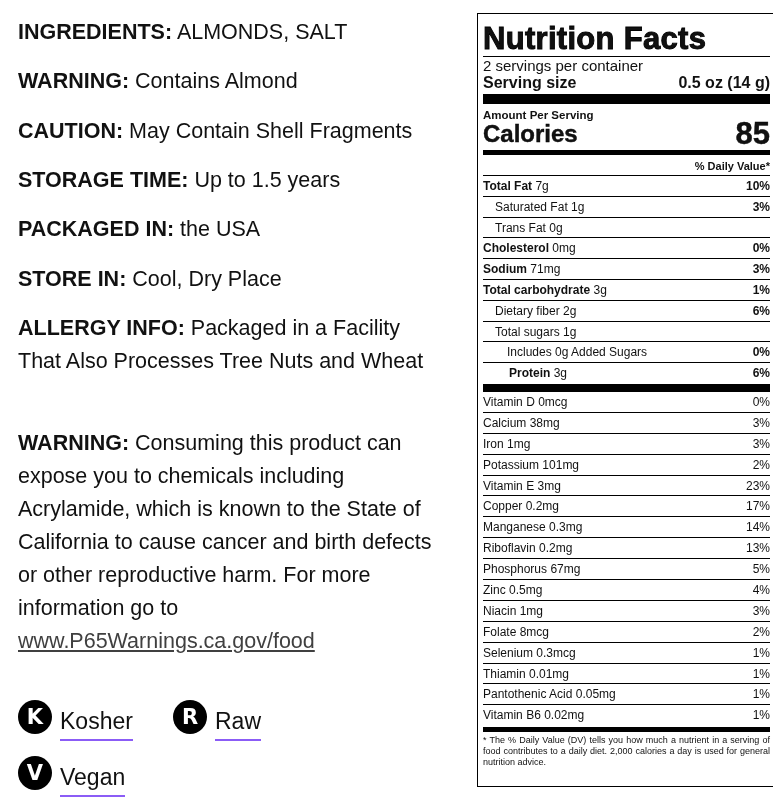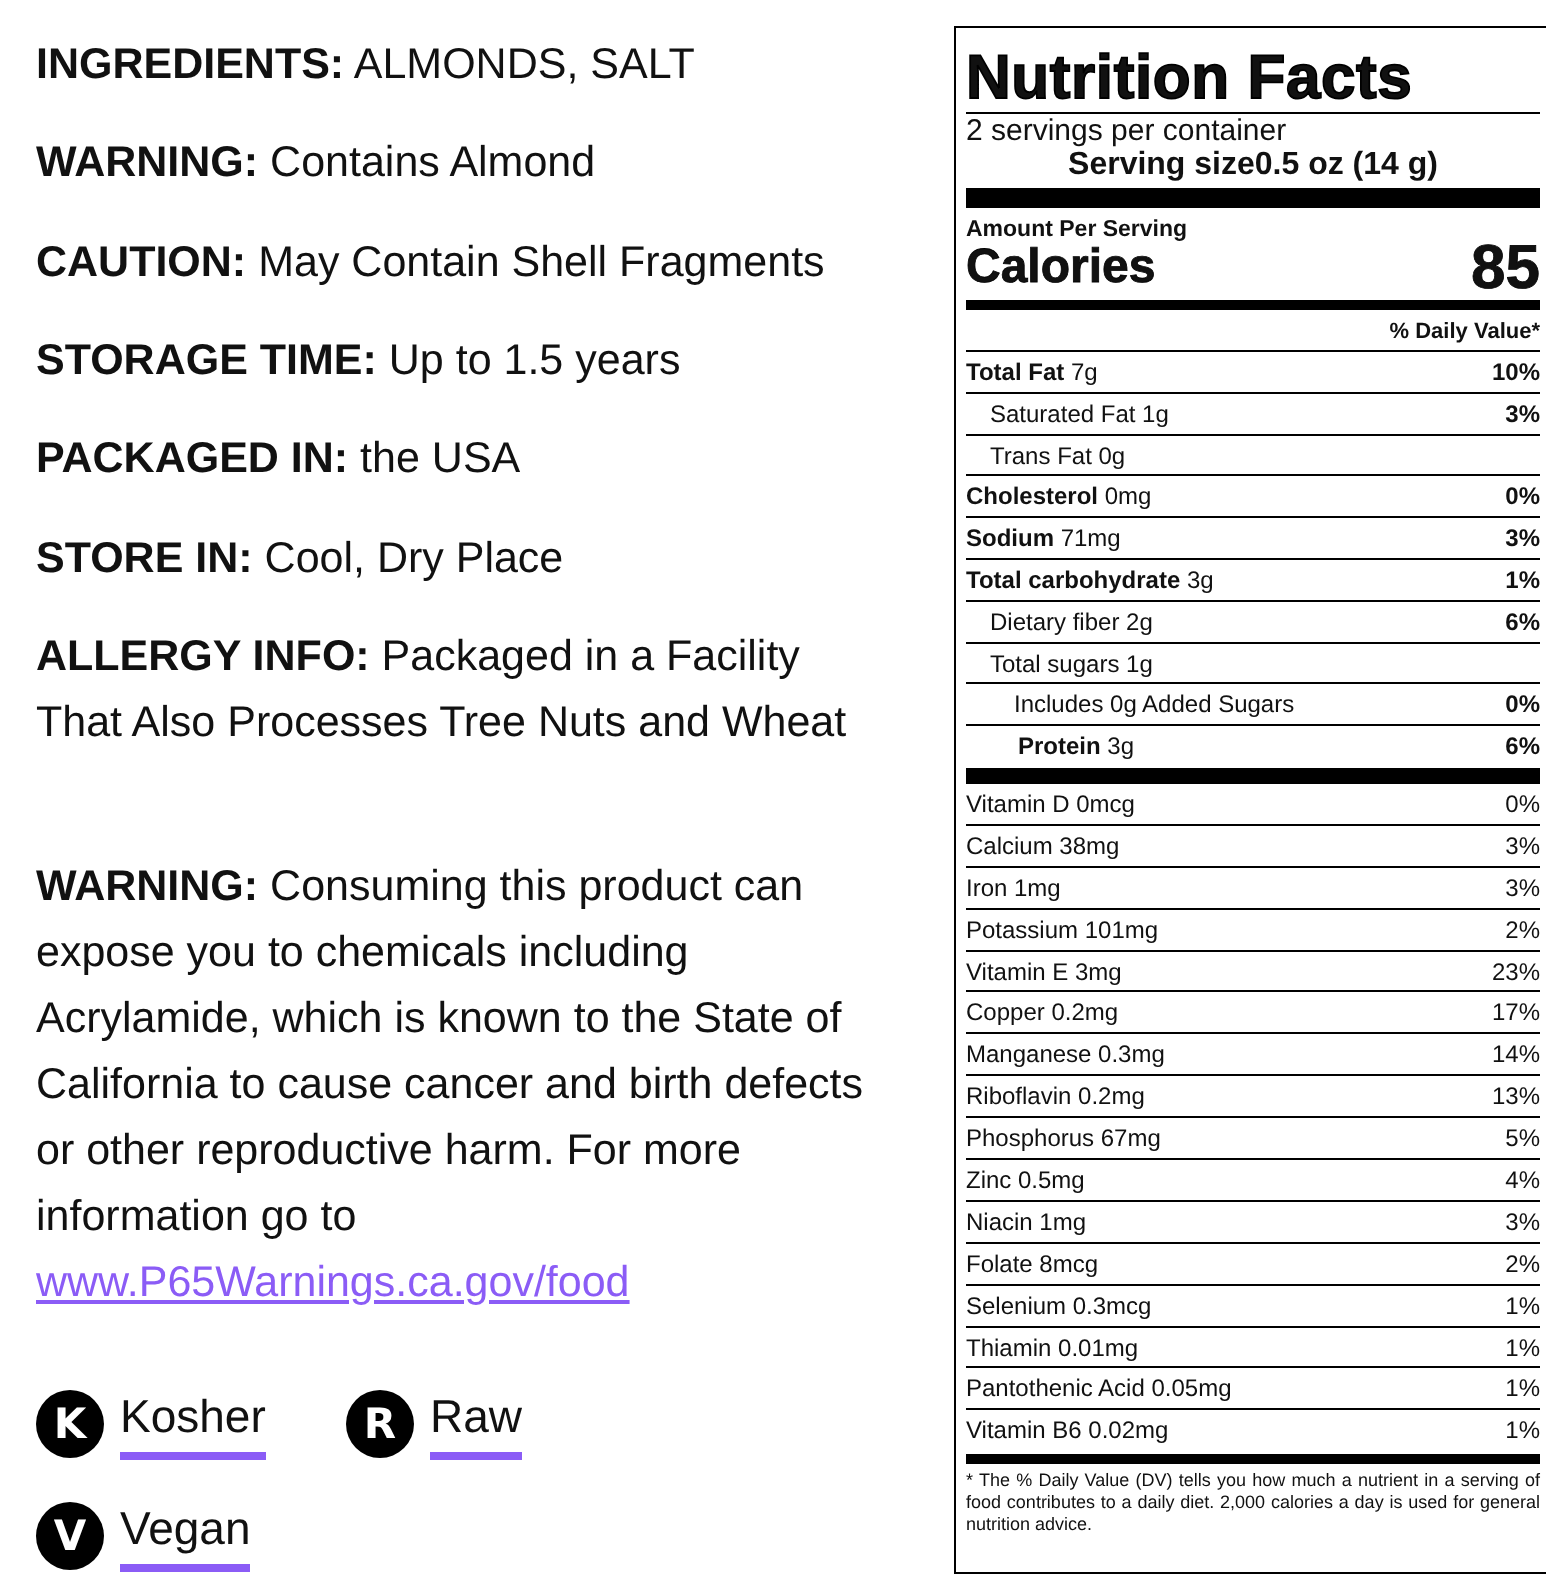--- a/index.html
+++ b/index.html
@@ -1,28 +1,28 @@
 <!DOCTYPE html>
 <html><head>
 <meta charset="utf-8">
 <style>
   html,body{margin:0;padding:0;background:#fff;}
   body{width:773px;height:798px;position:relative;overflow:hidden;font-family:"Liberation Sans",sans-serif;color:#111;}
   .left{position:absolute;left:18px;top:0;width:440px;}
   .info{font-size:21.5px;line-height:33px;margin:0;position:absolute;left:0;width:440px;}
   .info b{font-weight:bold;}
-  .info a{color:#8b5cf6;}
+  .info a{color:#404040;}
   .badges{position:absolute;left:18px;top:693px;}
   .badge{position:absolute;display:flex;align-items:center;white-space:nowrap;}
   .badge .circ{width:34px;height:34px;border-radius:50%;background:#000;color:#fff;font-weight:bold;font-size:21px;display:flex;align-items:center;justify-content:center;margin-right:8px;font-family:"DejaVu Sans",sans-serif;}
-  .badge .lbl{font-size:23px;border-bottom:4px solid #8b5cf6;padding-bottom:4px;margin-top:2px;}
+  .badge .lbl{font-size:23px;border-bottom:2px solid #8b5cf6;padding-bottom:4px;margin-top:15px;}
   .label{position:absolute;left:477px;top:13px;width:287px;height:772px;border:1.5px solid #000;padding:0 5px;box-sizing:content-box;}
   .nf-title{font-family:"Liberation Sans",sans-serif;font-weight:900;font-size:31px;letter-spacing:0.3px;line-height:32px;margin-top:9px;border-bottom:1px solid #000;padding-bottom:1px;-webkit-text-stroke:0.9px #000;}
   .spc{font-size:15px;line-height:16px;margin-top:1px;}
-  .ss{display:flex;justify-content:center;font-weight:bold;font-size:16px;line-height:18px;}
+  .ss{display:flex;justify-content:space-between;font-weight:bold;font-size:16px;line-height:18px;}
   .bar-thick{height:10px;background:#000;margin-top:2px;}
   .bar-med{height:5px;background:#000;}
   .aps{font-weight:bold;font-size:11.5px;margin-top:5px;line-height:12px;}
   .cal{display:flex;justify-content:space-between;align-items:flex-end;font-weight:bold;line-height:26px;}
   .cal .c1{font-size:24px;-webkit-text-stroke:0.4px #000;}
   .cal .c2{font-size:31px;-webkit-text-stroke:0.4px #000;}
   .dv-head{text-align:right;font-weight:bold;font-size:11px;line-height:14px;padding:4px 0 2px;border-bottom:1px solid #000;}
   .row{display:flex;justify-content:space-between;font-size:12px;height:20.8px;line-height:20.8px;border-bottom:1px solid #000;box-sizing:border-box;}
   .row .n b{font-weight:bold;}
   .row .pct{font-weight:bold;}

